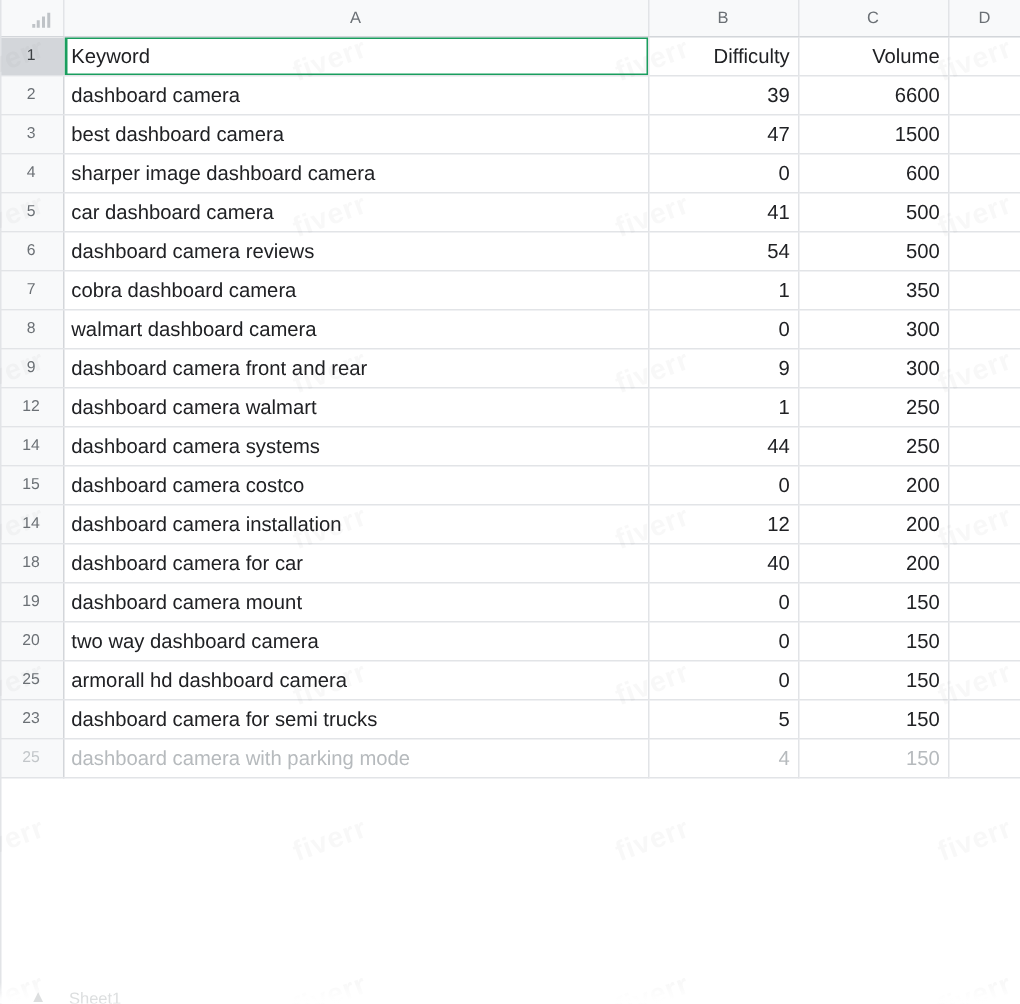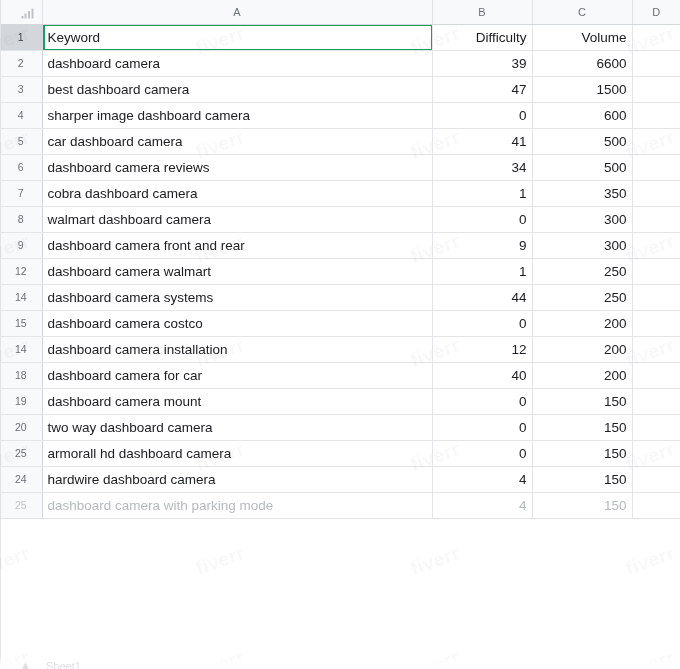--- a/index.html
+++ b/index.html
@@ -280,21 +280,21 @@
         <tr class="data-row row-5">
           <th class="rowhdr">5</th>
           <td class="cell-text"><span>car dashboard camera</span></td>
           <td class="cell-num"><span>41</span></td>
           <td class="cell-num"><span>500</span></td>
           <td class="cell-empty" style="border-right: none;"><span></span></td>
         </tr>
         <tr class="data-row row-6">
           <th class="rowhdr">6</th>
           <td class="cell-text"><span>dashboard camera reviews</span></td>
-          <td class="cell-num"><span>34</span></td>
+          <td class="cell-num"><span>54</span></td>
           <td class="cell-num"><span>500</span></td>
           <td class="cell-empty" style="border-right: none;"><span></span></td>
         </tr>
         <tr class="data-row row-7">
           <th class="rowhdr">7</th>
           <td class="cell-text"><span>cobra dashboard camera</span></td>
           <td class="cell-num"><span>1</span></td>
           <td class="cell-num"><span>350</span></td>
           <td class="cell-empty" style="border-right: none;"><span></span></td>
         </tr>
@@ -361,24 +361,24 @@
           <td class="cell-num"><span>150</span></td>
           <td class="cell-empty" style="border-right: none;"><span></span></td>
         </tr>
         <tr class="data-row row-21">
           <th class="rowhdr">25</th>
           <td class="cell-text"><span>armorall hd dashboard camera</span></td>
           <td class="cell-num"><span>0</span></td>
           <td class="cell-num"><span>150</span></td>
           <td class="cell-empty" style="border-right: none;"><span></span></td>
         </tr>
-        <tr class="data-row row-24">
-          <th class="rowhdr">24</th>
-          <td class="cell-text"><span>hardwire dashboard camera</span></td>
-          <td class="cell-num"><span>4</span></td>
+        <tr class="data-row row-23">
+          <th class="rowhdr">23</th>
+          <td class="cell-text"><span>dashboard camera for semi trucks</span></td>
+          <td class="cell-num"><span>5</span></td>
           <td class="cell-num"><span>150</span></td>
           <td class="cell-empty" style="border-right: none;"><span></span></td>
         </tr>
         <tr class="data-row row-25">
           <th class="rowhdr">25</th>
           <td class="cell-text"><span>dashboard camera with parking mode</span></td>
           <td class="cell-num"><span>4</span></td>
           <td class="cell-num"><span>150</span></td>
           <td class="cell-empty" style="border-right: none;"><span></span></td>
         </tr>

